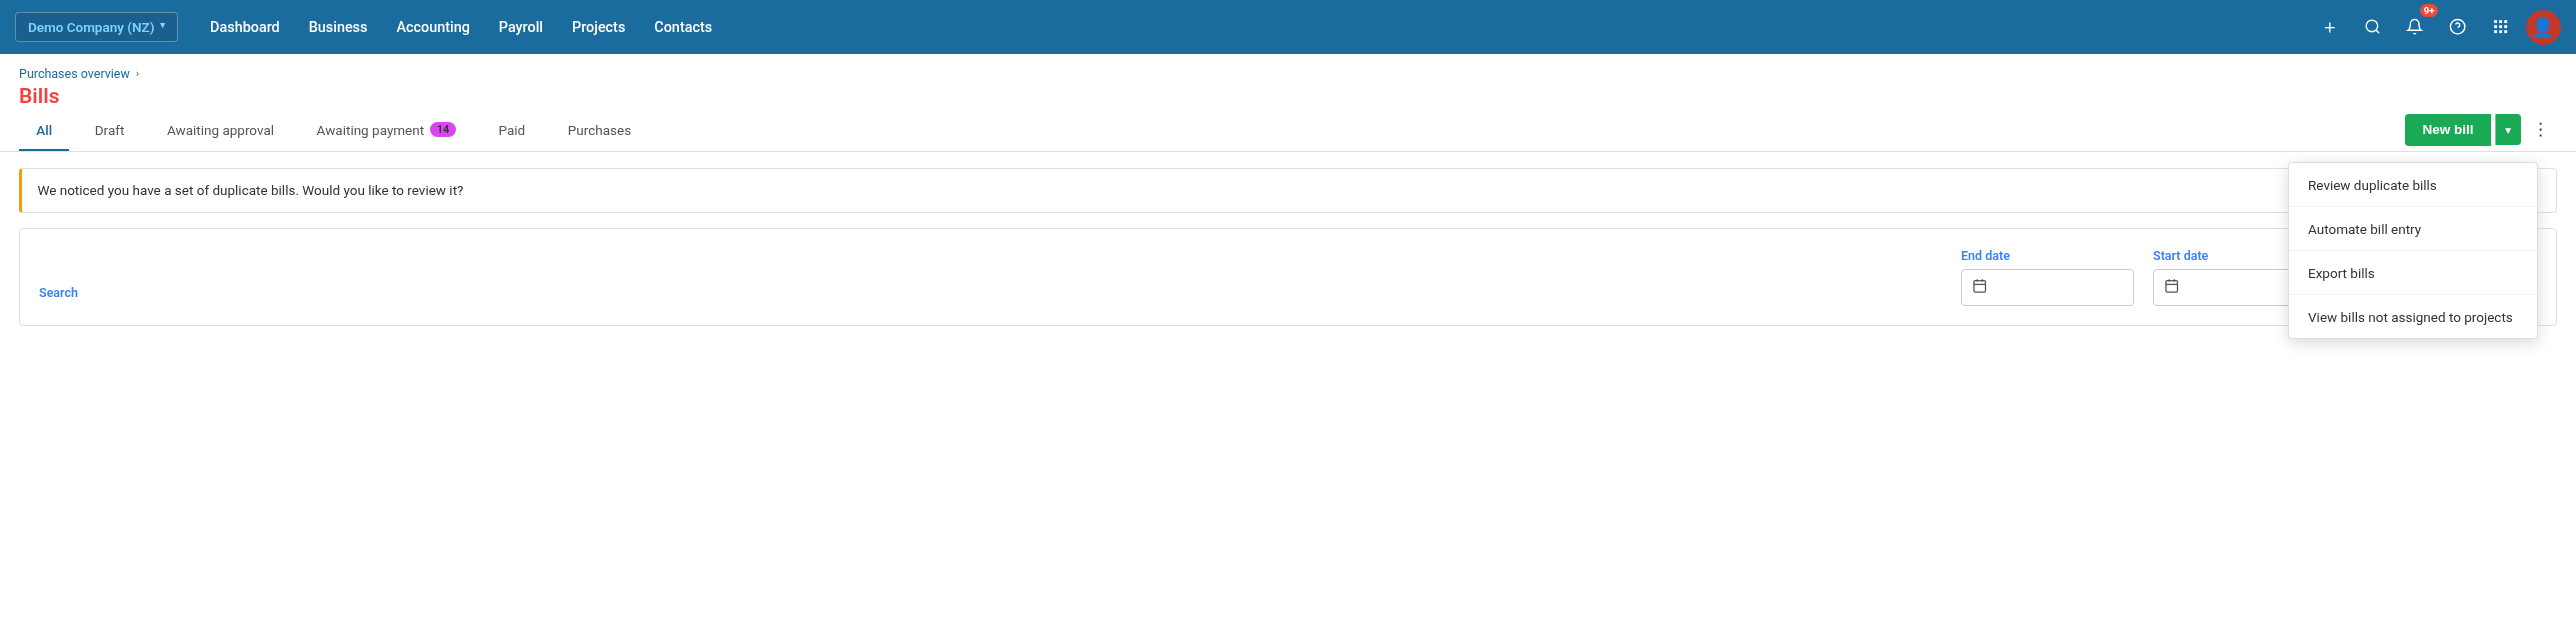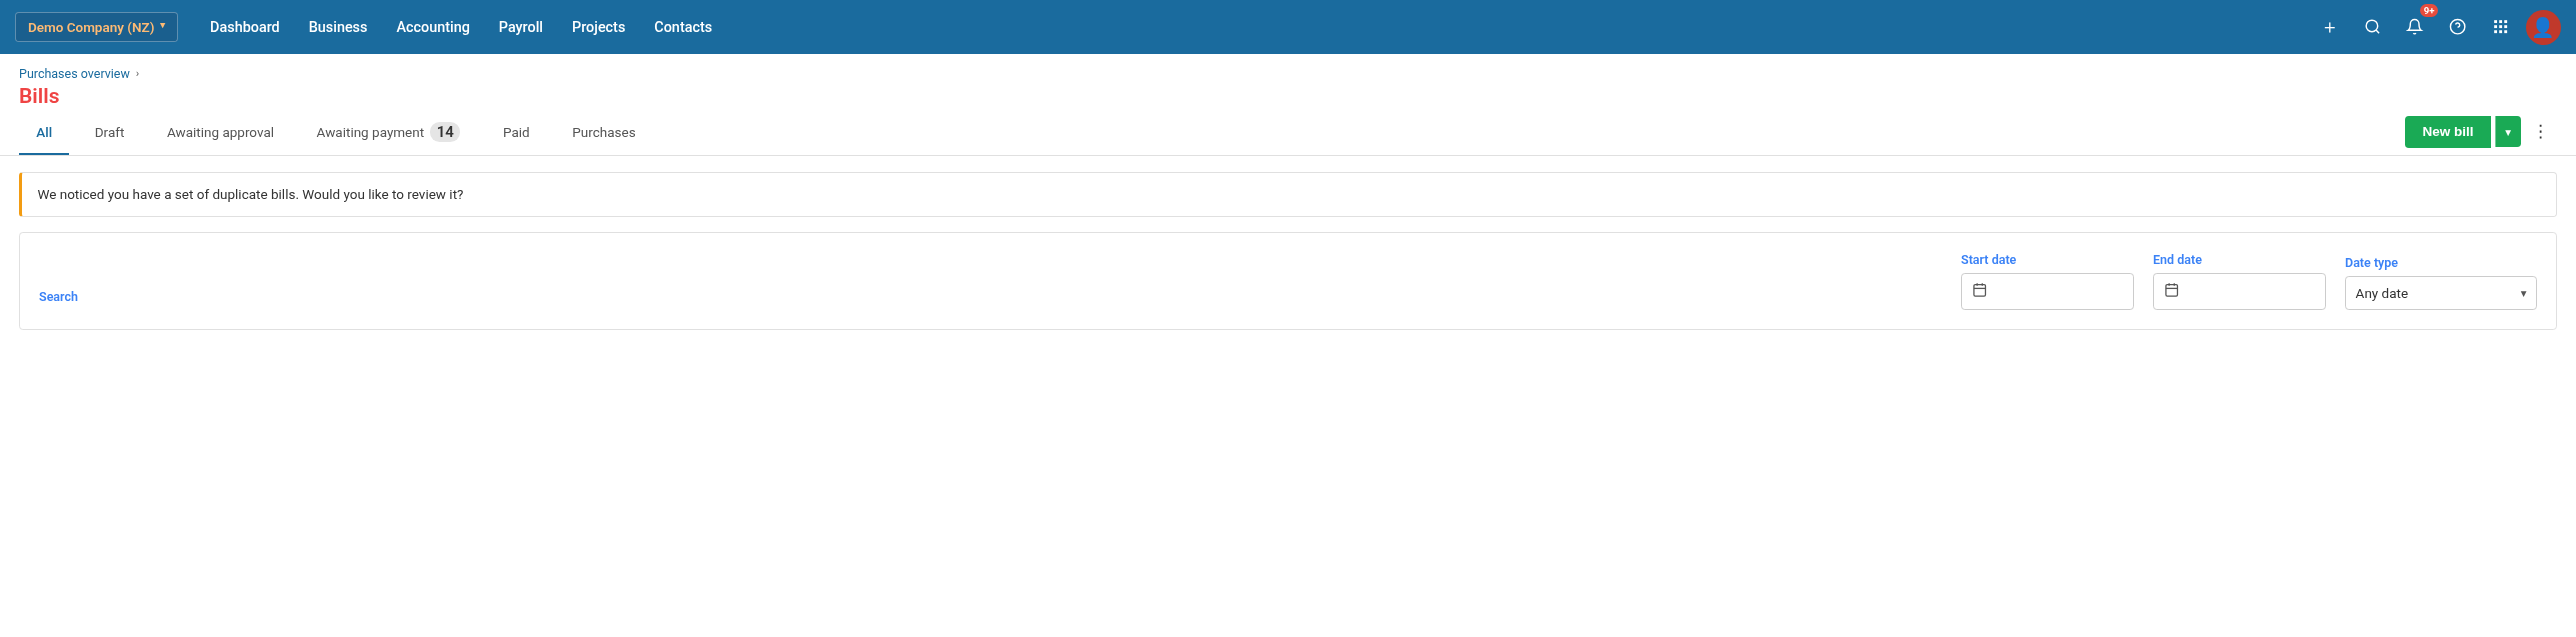--- a/index.html
+++ b/index.html
@@ -11,21 +11,21 @@
       height: 54px;
       display: flex;
       align-items: center;
       padding: 0 15.4px;
       gap: 0;
     }
     .company-selector {
       background: #1a5f8e;
       border: 1px solid rgba(255,255,255,0.3);
       border-radius: 3.8px;
-      color: #fdba74;
+      color: #7dd3fc;
       font-weight: 600;
       font-size: 13.5px;
       padding: 5.8px 11.5px;
       display: flex;
       align-items: flex-start;
       gap: 5.8px;
       cursor: pointer;
       margin-right: 19px;
       white-space: nowrap;
     }
@@ -143,25 +143,25 @@
       align-items: center;
       gap: 5.8px;
       white-space: nowrap;
     }
     .tab.active {
       color: #1a6b9e;
       border-bottom: 2.9px solid #1a6b9e;
       font-weight: 500;
     }
     .tab-badge {
-      background: #e5e5e5;
+      background: #d946ef;
       color: #333;
       border-radius: 9.6px;
       padding: 1px 6.7px;
-      font-size: 15px;
+      font-size: 11px;
       font-weight: 600;
     }
     .tab-actions {
       display: flex;
       align-items: center;
       gap: 3.8px;
     }
     .btn-new-bill {
       background: #1aaa55;
       color: white;
@@ -389,60 +389,66 @@
       <div class="tab">
         <span>Purchases</span>
       </div>
     </div>
     <div class="tab-actions">
       <button class="btn-new-bill">New bill</button>
       <button class="btn-dropdown-arrow">▾</button>
       <button class="btn-more">⋮</button>
     </div>
 
+    <div class="dropdown-menu">
+      <div class="dropdown-item">Review duplicate bills</div>
+      <div class="dropdown-item">Automate bill entry</div>
+      <div class="dropdown-item">Export bills</div>
+      <div class="dropdown-item">View bills not assigned to projects</div>
+    </div>
   </div>
 
   <div class="notification-bar">
     <span>We noticed you have a set of duplicate bills. Would you like to review it?</span>
   </div>
 
   <div class="search-area">
     <div class="search-row">
       <div class="search-field">
         <div class="field-label">Search</div>
+      </div>
+
+      <div class="date-field">
+        <div class="field-label">End date</div>
+        <div class="date-input-wrapper">
+          <span class="calendar-icon">
+            <svg width="15.4" height="15.4" viewBox="0 0 24 24" fill="none" stroke="#555" stroke-width="2">
+              <rect x="3" y="4" width="18" height="18" rx="2" ry="2"></rect>
+                <line x1="16" y1="2" x2="16" y2="6"></line>
+                <line x1="8" y1="2" x2="8" y2="6"></line>
+                <line x1="3" y1="10" x2="21" y2="10"></line>
+            </svg>
+          </span>
+        </div>
       </div>
 
       <div class="date-field">
         <div class="field-label">Start date</div>
         <div class="date-input-wrapper">
           <span class="calendar-icon">
             <svg width="15.4" height="15.4" viewBox="0 0 24 24" fill="none" stroke="#555" stroke-width="2">
               <rect x="3" y="4" width="18" height="18" rx="2" ry="2"></rect>
                 <line x1="16" y1="2" x2="16" y2="6"></line>
                 <line x1="8" y1="2" x2="8" y2="6"></line>
                 <line x1="3" y1="10" x2="21" y2="10"></line>
             </svg>
           </span>
         </div>
       </div>
 
-      <div class="date-field">
-        <div class="field-label">End date</div>
-        <div class="date-input-wrapper">
-          <span class="calendar-icon">
-            <svg width="15.4" height="15.4" viewBox="0 0 24 24" fill="none" stroke="#555" stroke-width="2">
-              <rect x="3" y="4" width="18" height="18" rx="2" ry="2"></rect>
-                <line x1="16" y1="2" x2="16" y2="6"></line>
-                <line x1="8" y1="2" x2="8" y2="6"></line>
-                <line x1="3" y1="10" x2="21" y2="10"></line>
-            </svg>
-          </span>
-        </div>
-      </div>
-
       <div class="date-type-field">
         <div class="field-label">Date type</div>
         <div class="date-type-select">
           <span class="select-value">Any date</span>
           <span class="select-chevron">▾</span>
         </div>
       </div>
     </div>
   </div>
 

